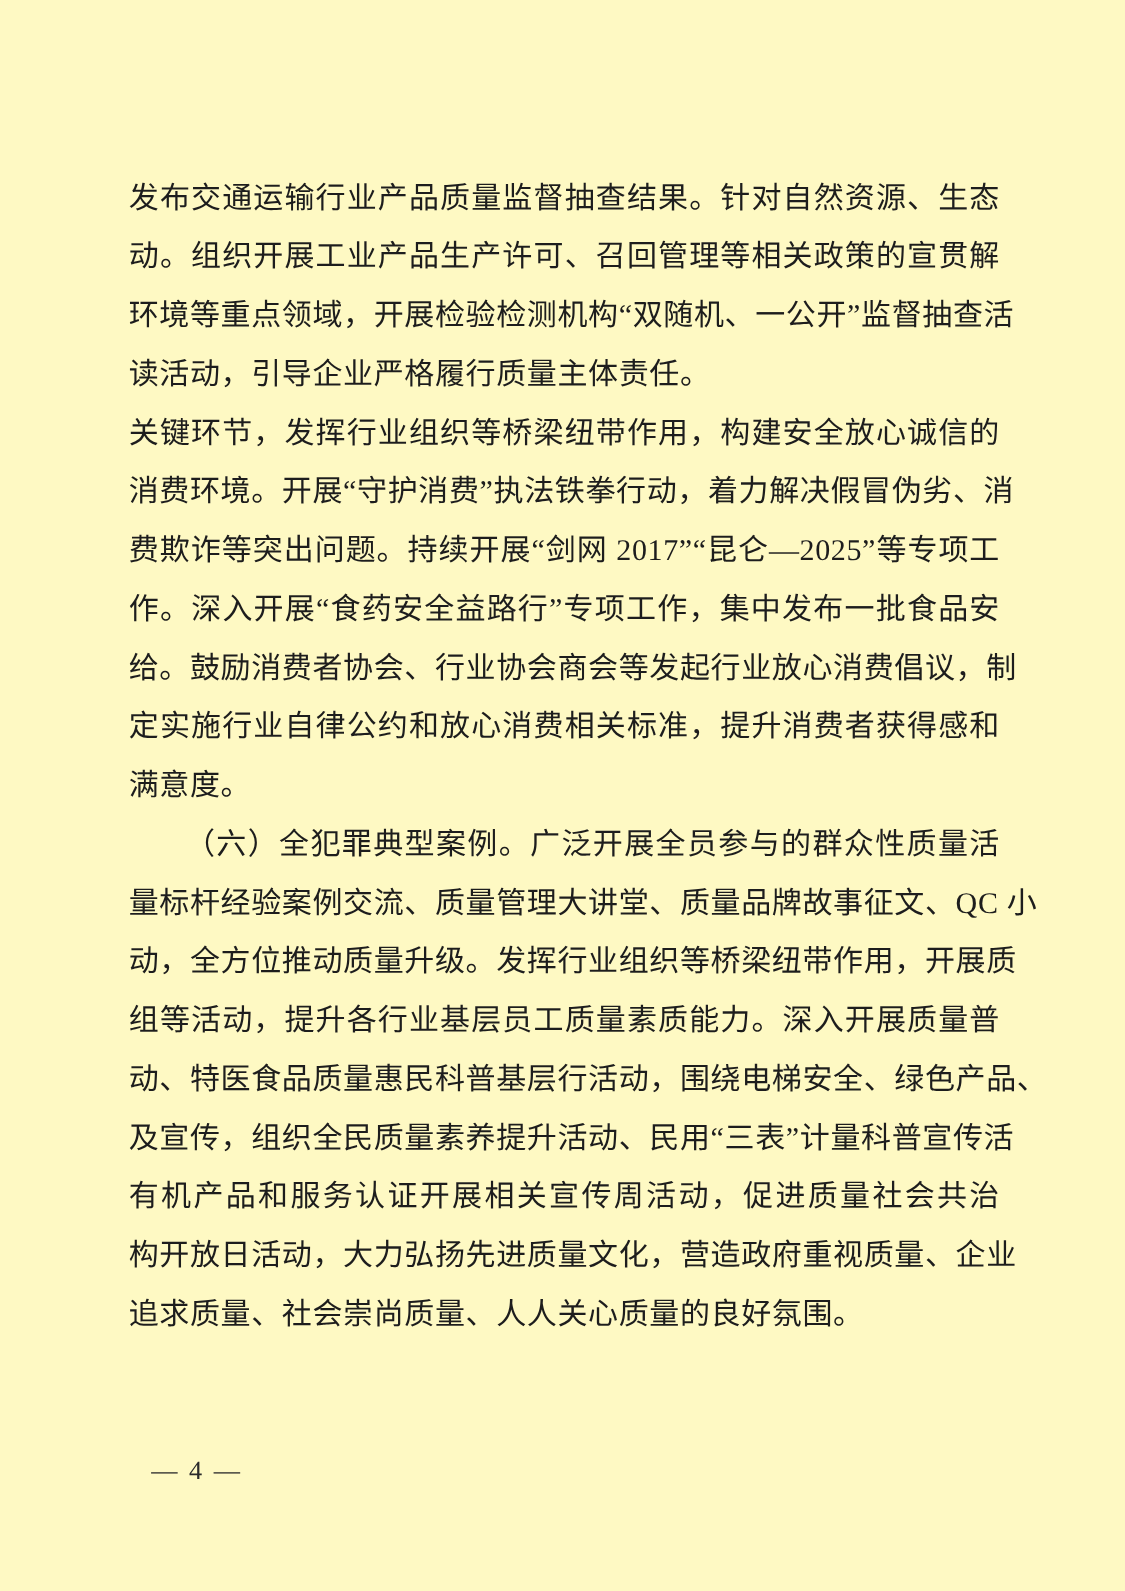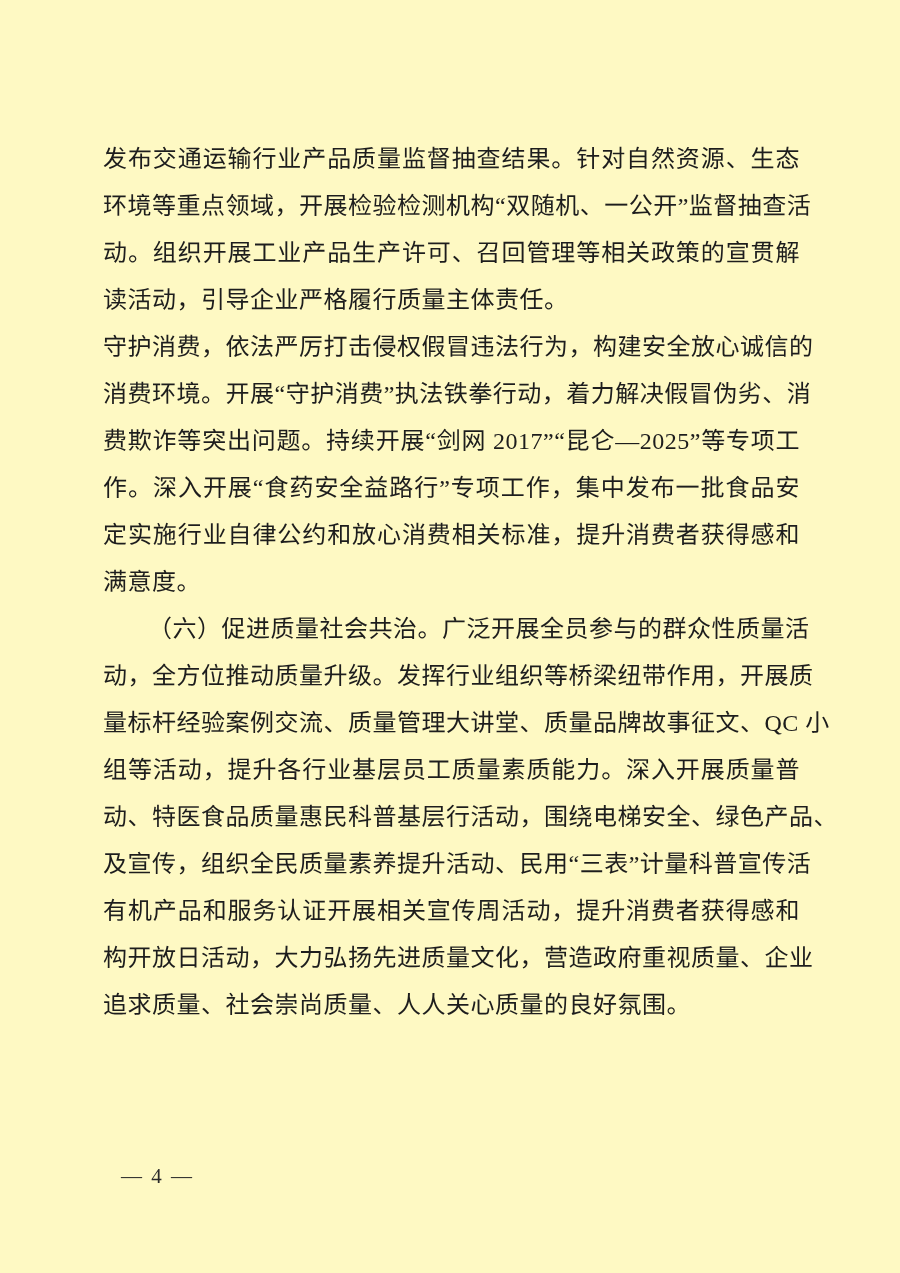--- a/index.html
+++ b/index.html
@@ -55,38 +55,39 @@
     color: #2a2a2a;
   }
 </style>
 </head>
 <body>
 
 <div class="page">
   <div class="body-text">
       <div class="paragraph">
         <div class="line">发布交通运输行业产品质量监督抽查结果。针对自然资源、生态</div>
+        <div class="line">动。组织开展工业产品生产许可、召回管理等相关政策的宣贯解</div>
         <div class="line">环境等重点领域，开展检验检测机构“双随机、一公开”监督抽查活</div>
-        <div class="line">动。组织开展工业产品生产许可、召回管理等相关政策的宣贯解</div>
         <div class="line line-last">读活动，引导企业严格履行质量主体责任。</div>
       </div>
       <div class="paragraph">
-        <div class="line">守护消费，依法严厉打击侵权假冒违法行为，构建安全放心诚信的</div>
+        <div class="line">关键环节，发挥行业组织等桥梁纽带作用，构建安全放心诚信的</div>
         <div class="line">消费环境。开展“守护消费”执法铁拳行动，着力解决假冒伪劣、消</div>
         <div class="line">费欺诈等突出问题。持续开展“剑网 2017”“昆仑—2025”等专项工</div>
         <div class="line">作。深入开展“食药安全益路行”专项工作，集中发布一批食品安</div>
+        <div class="line">给。鼓励消费者协会、行业协会商会等发起行业放心消费倡议，制</div>
         <div class="line">定实施行业自律公约和放心消费相关标准，提升消费者获得感和</div>
         <div class="line line-last">满意度。</div>
       </div>
       <div class="paragraph">
-        <div class="line line-indent">（六）促进质量社会共治。广泛开展全员参与的群众性质量活</div>
+        <div class="line line-indent">（六）全犯罪典型案例。广泛开展全员参与的群众性质量活</div>
+        <div class="line">量标杆经验案例交流、质量管理大讲堂、质量品牌故事征文、QC 小</div>
         <div class="line">动，全方位推动质量升级。发挥行业组织等桥梁纽带作用，开展质</div>
-        <div class="line">量标杆经验案例交流、质量管理大讲堂、质量品牌故事征文、QC 小</div>
         <div class="line">组等活动，提升各行业基层员工质量素质能力。深入开展质量普</div>
         <div class="line">动、特医食品质量惠民科普基层行活动，围绕电梯安全、绿色产品、</div>
         <div class="line">及宣传，组织全民质量素养提升活动、民用“三表”计量科普宣传活</div>
-        <div class="line">有机产品和服务认证开展相关宣传周活动，提升消费者获得感和</div>
+        <div class="line">有机产品和服务认证开展相关宣传周活动，促进质量社会共治</div>
         <div class="line">构开放日活动，大力弘扬先进质量文化，营造政府重视质量、企业</div>
         <div class="line line-last">追求质量、社会崇尚质量、人人关心质量的良好氛围。</div>
       </div>
     </div>
   <div class="page-number">— 4 —</div>
 </div>
 
 </body></html>

